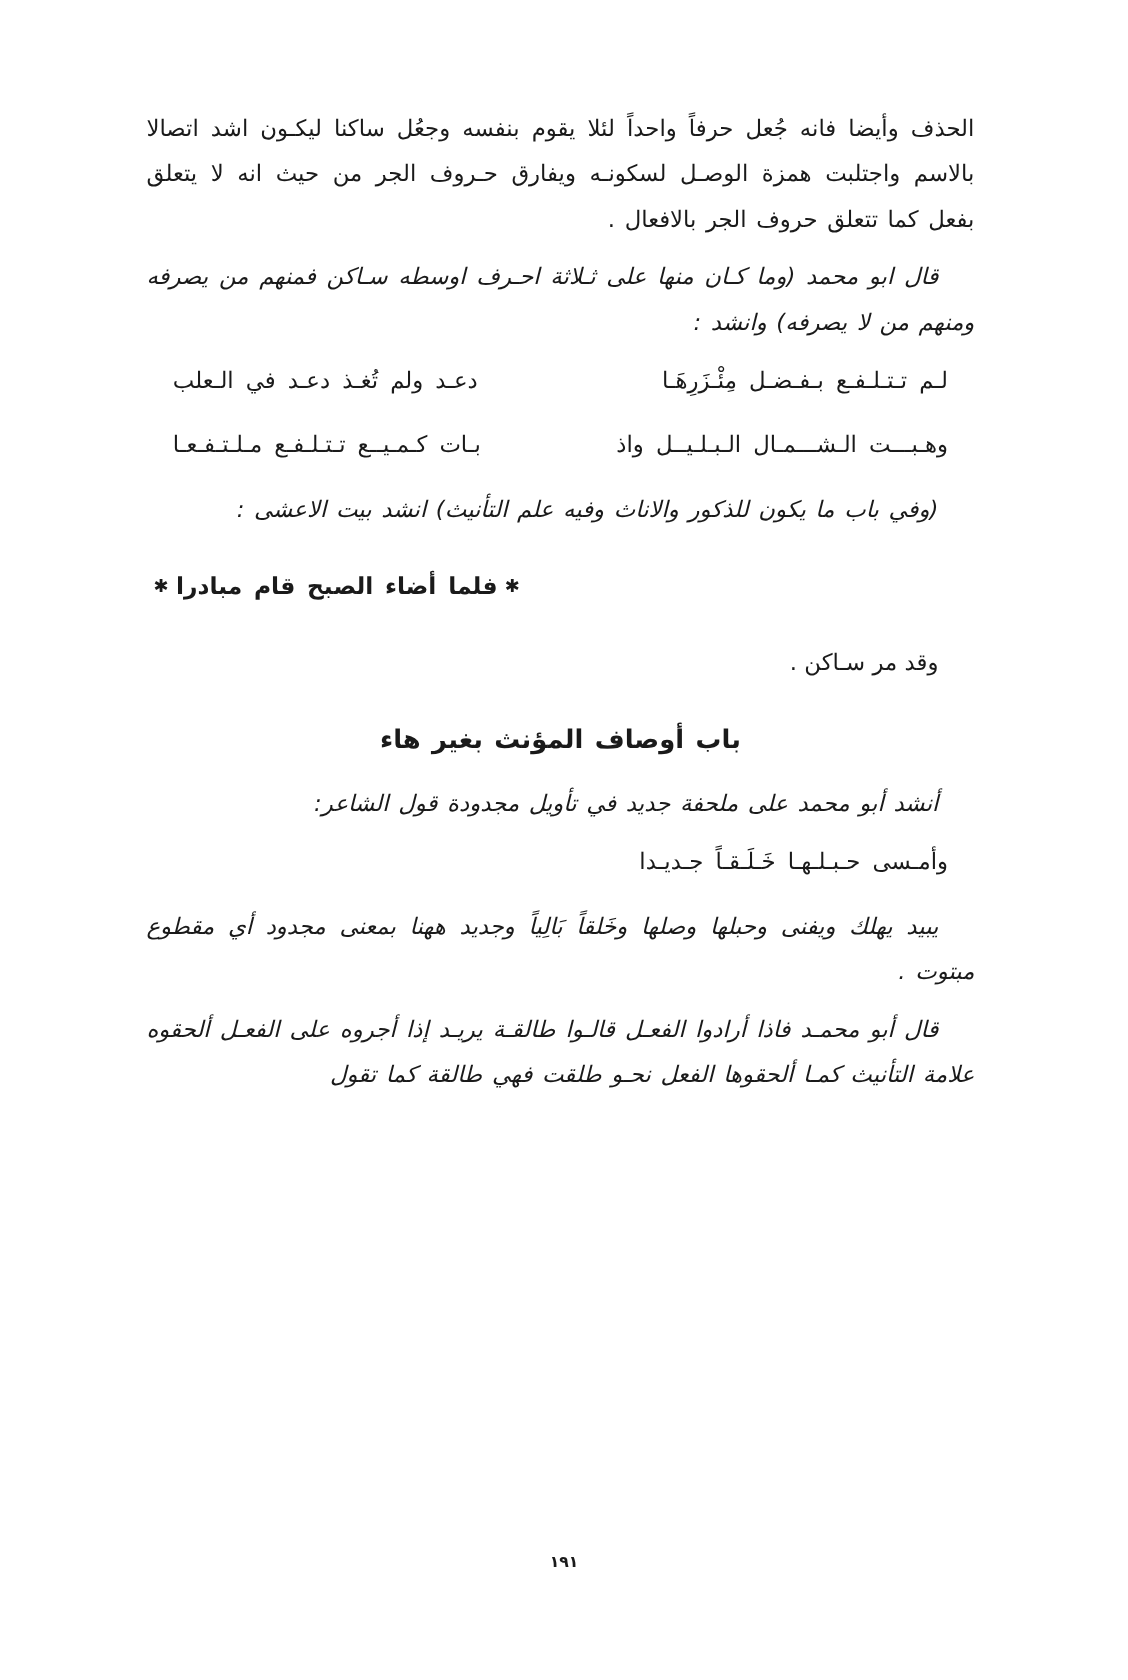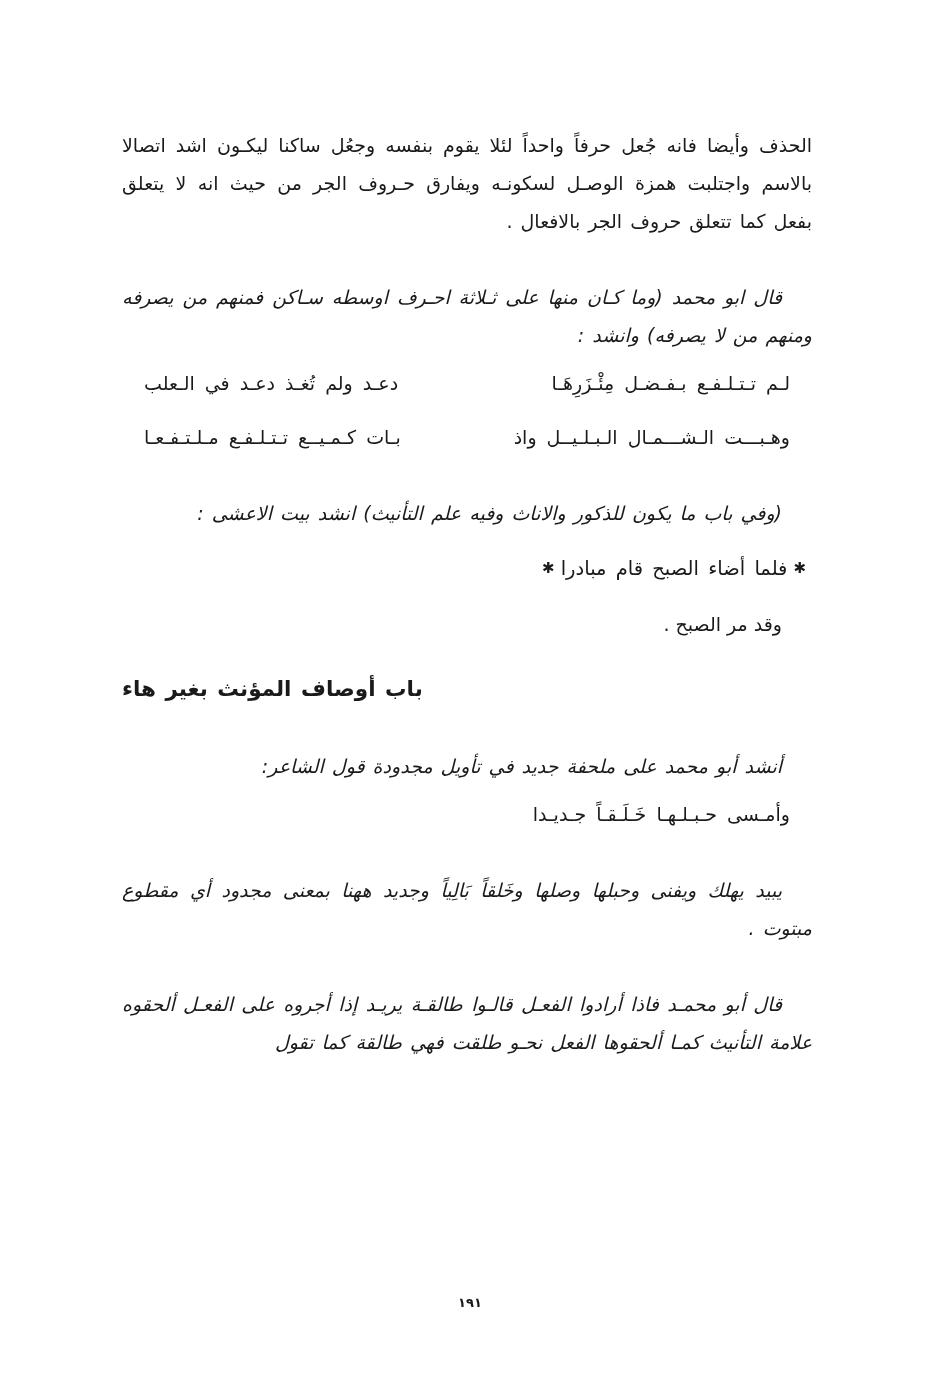--- a/index.html
+++ b/index.html
@@ -21,50 +21,49 @@
     top: 88px;
     right: 128px;
     width: 690px;
   }
   .para {
     font-size: 19px;
     line-height: 38px;
     text-align: justify;
     word-spacing: 2px;
     margin-bottom: 10px;
-    margin-top: 38px;
   }
   .para.indent { text-indent: 30px; font-style: italic; }
   .verse {
     display: flex;
     justify-content: space-between;
     align-items: baseline;
     font-size: 19px;
     line-height: 38px;
     padding: 0 22px;
     margin: 6px 0 16px 0;
   }
   .verse .hemistich { white-space: nowrap; word-spacing: 4px; }
   .centered-verse {
-    text-align: right;
-    font-weight: normal;
+    text-align: left;
+    font-weight: bold;
     font-size: 19.5px;
-    line-height: 38px;
+    line-height: 54px;
     margin: 18px 0 16px 0;
     word-spacing: 3px;
   }
   .centered-verse .star { font-size: 15px; position: relative; top: -2px; padding: 0 6px; }
   .short-line {
     font-size: 19px;
     line-height: 38px;
     text-indent: 30px;
     margin: 6px 0 14px 0;
   }
   .heading {
-    text-align: left;
+    text-align: center;
     font-weight: bold;
     font-size: 21.5px;
     line-height: 40px;
     margin: 26px 0 14px 0;
     word-spacing: 2px;
   }
   .page-number {
     position: absolute;
     bottom: 90px;
     left: 0;
@@ -96,21 +95,21 @@
       <span class="hemistich">بـات كـمـيــع تـتـلـفـع مـلـتـفـعـا</span>
     </div>
 
 
     <p class="para indent">(وفي باب ما يكون للذكور والاناث وفيه علم التأنيث) انشد بيت الاعشى :</p>
 
     <div class="centered-verse">
       <span class="star">✱</span><span>فلما أضاء الصبح قام مبادرا</span><span class="star">✱</span>
     </div>
 
-    <p class="short-line">وقد مر الصبح .</p>
+    <p class="short-line">وقد مر سـاكن .</p>
 
     <h2 class="heading">باب أوصاف المؤنث بغير هاء</h2>
 
     <p class="para indent">أنشد أبو محمد على ملحفة جديد في تأويل مجدودة قول الشاعر:</p>
 
     <div class="verse">
       <span class="hemistich">وأمـسى حـبـلـهـا خَـلَـقـاً جـديـدا</span>
     </div>
 
     <p class="para indent">يبيد يهلك ويفنى وحبلها وصلها وخَلقاً بَالِياً وجديد ههنا بمعنى مجدود أي مقطوع مبتوت .</p>

